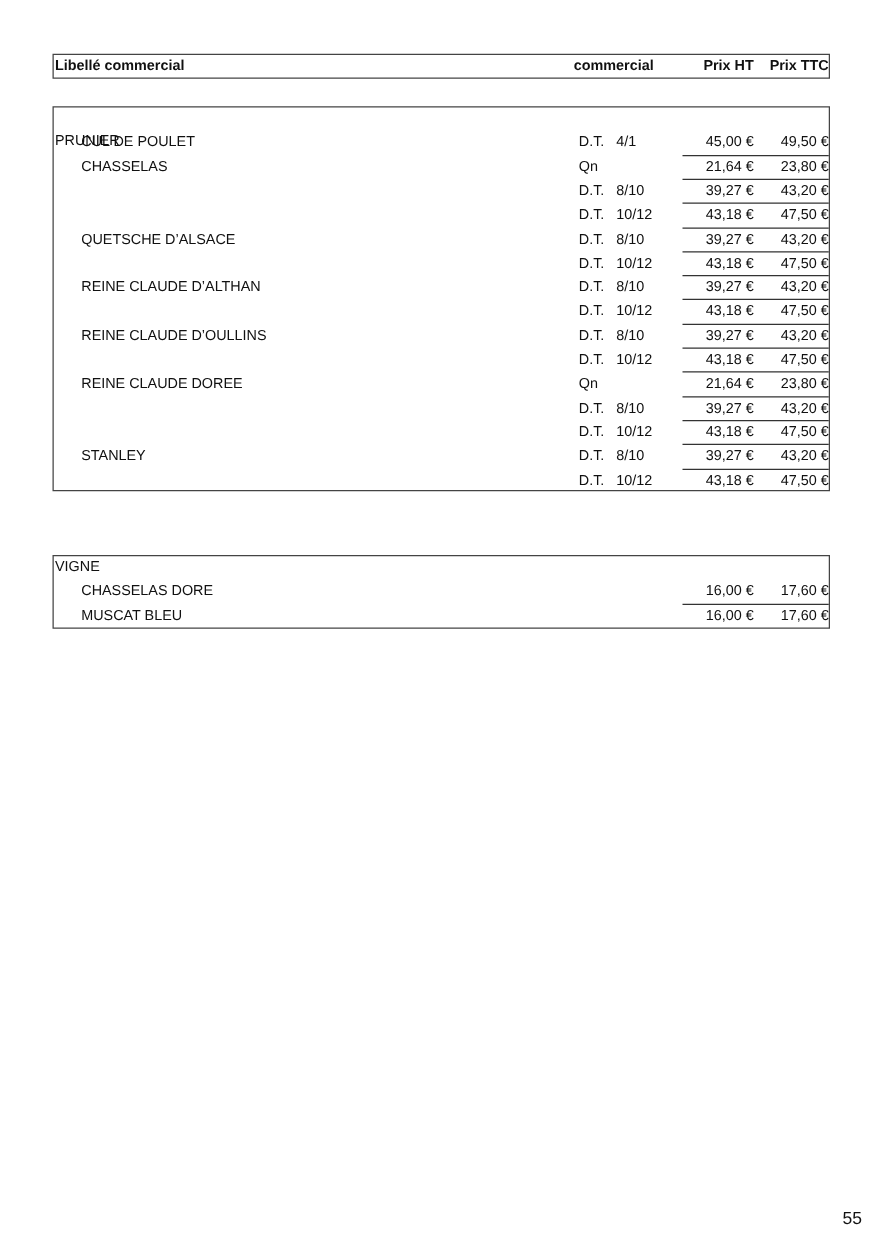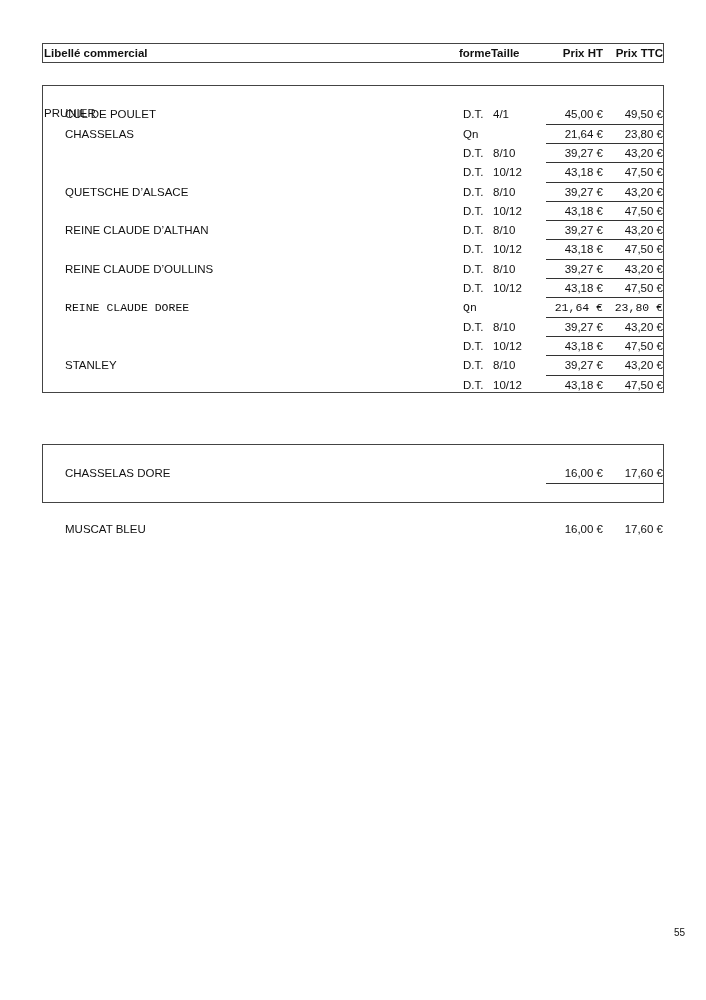--- a/index.html
+++ b/index.html
@@ -12,29 +12,29 @@
   .lib-group { left:1px; }
   .lib-item { left:22px; }
   .forme { left:420px; }
   .taille { left:450px; }
   .ht { right:60px; text-align:right; }
   .ttc { right:0px; text-align:right; }
   .uline { position:absolute; left:503px; width:117px; height:0; border-top:1.3px solid #333; }
   .hdr-forme { left:416px; }
   .hdr-ht { right:60px;margin-left:19px; }
   .hdr-ttc { right:0px;margin-left:10px; }
-  .pagenum { position:absolute; left:674px; top:927px; font-size:10px; }
+  .pagenum { position:absolute; left:674px; top:966px; font-size:14px; }
 </style>
 </head>
 <body>
 
 <div class="box header">
   <div class="row" style="top:0;font-weight:bold;">
     <span class="cell lib-group">Libellé commercial</span>
-    <span class="cell hdr-forme">formeTaille</span>
+    <span class="cell hdr-forme">commercial</span>
     <span class="cell hdr-ht">Prix HT</span>
     <span class="cell hdr-ttc">Prix TTC</span>
   </div>
 </div>
 
 <div class="box" id="grp0" style="top:85px; height:306px;">
     <div class="row" style="top:0px;margin-top:18px;">
       <span class="cell lib-group">PRUNIER</span>
     </div>
     <div class="row" style="top:19.3px;">
@@ -110,21 +110,21 @@
     </div>
     <div class="uline" style="top:192.00000000000003px;"></div>
     <div class="row" style="top:193px;">
       <span class="cell lib-item"></span>
       <span class="cell forme">D.T.</span>
       <span class="cell taille">10/12</span>
       <span class="cell ht">43,18 €</span>
       <span class="cell ttc">47,50 €</span>
     </div>
     <div class="uline" style="top:211.3px;"></div>
-    <div class="row" style="top:212.3px;font-family:Liberation Mono, monospace;">
+    <div class="row" style="top:212.3px;">
       <span class="cell lib-item">REINE CLAUDE DOREE</span>
       <span class="cell forme">Qn</span>
       <span class="cell taille"></span>
       <span class="cell ht">21,64 €</span>
       <span class="cell ttc">23,80 €</span>
     </div>
     <div class="uline" style="top:230.60000000000002px;"></div>
     <div class="row" style="top:231.60000000000002px;">
       <span class="cell lib-item"></span>
       <span class="cell forme">D.T.</span>
@@ -152,29 +152,32 @@
     <div class="row" style="top:289.5px;">
       <span class="cell lib-item"></span>
       <span class="cell forme">D.T.</span>
       <span class="cell taille">10/12</span>
       <span class="cell ht">43,18 €</span>
       <span class="cell ttc">47,50 €</span>
     </div>
   </div>
 
 <div class="box" id="grp1" style="top:444px; height:57px;">
+    <div class="row" style="top:0px;">
+      <span class="cell lib-group">VIGNE</span>
+    </div>
     <div class="row" style="top:19.3px;">
       <span class="cell lib-item">CHASSELAS DORE</span>
       <span class="cell forme"></span>
       <span class="cell taille"></span>
       <span class="cell ht">16,00 €</span>
       <span class="cell ttc">17,60 €</span>
     </div>
     <div class="uline" style="top:37.6px;"></div>
-    <div class="row" style="top:38.6px;margin-top:36px;">
+    <div class="row" style="top:38.6px;">
       <span class="cell lib-item">MUSCAT BLEU</span>
       <span class="cell forme"></span>
       <span class="cell taille"></span>
       <span class="cell ht">16,00 €</span>
       <span class="cell ttc">17,60 €</span>
     </div>
   </div>
 
 <div class="pagenum">55</div>
 

